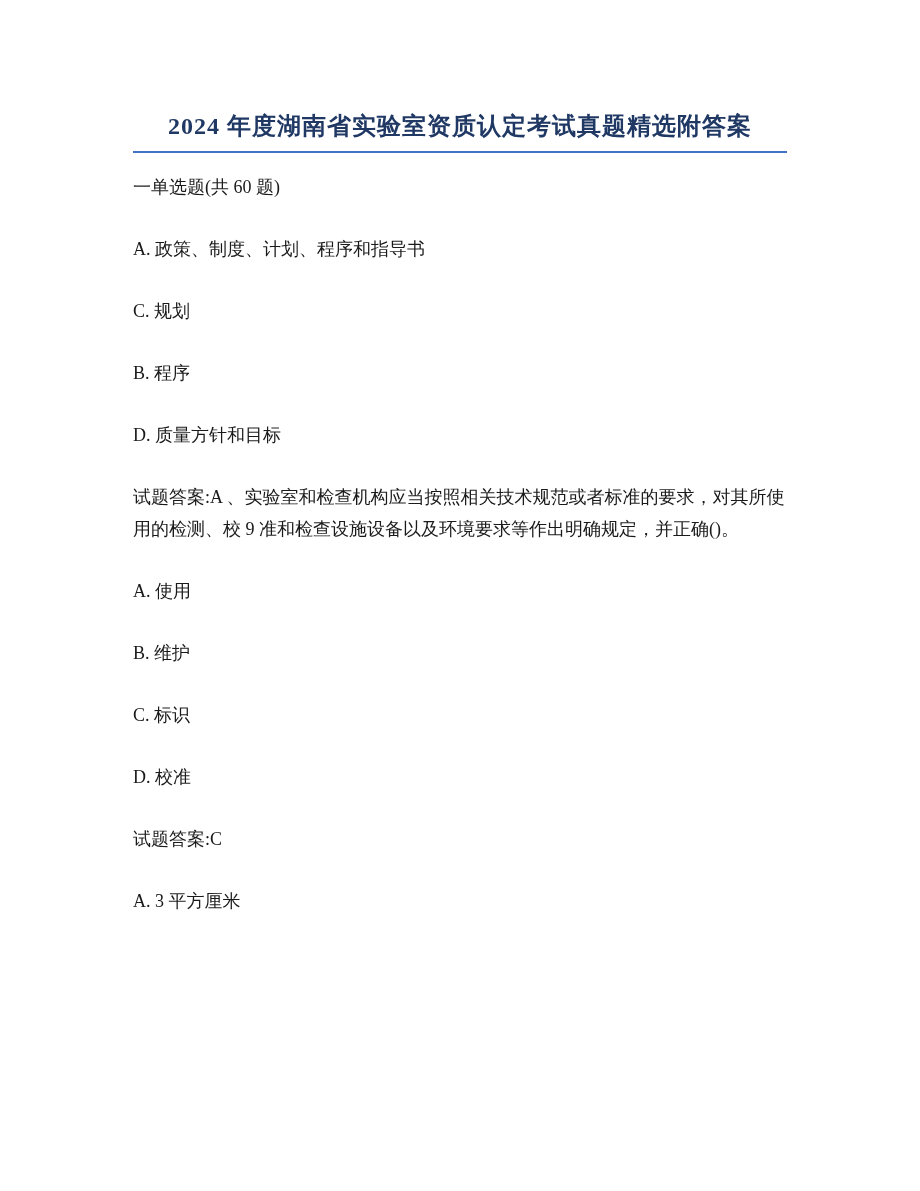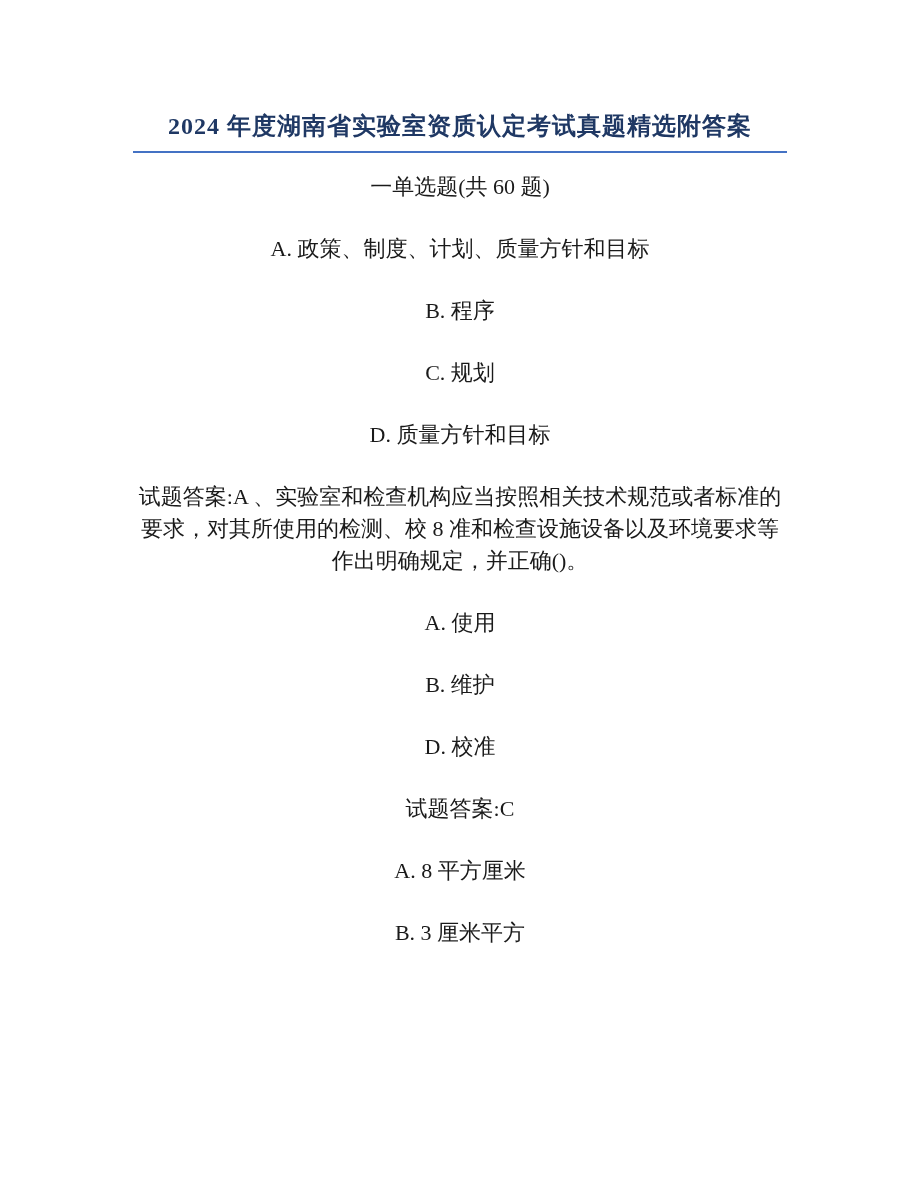--- a/index.html
+++ b/index.html
@@ -29,62 +29,62 @@
     color: #1f3864;
     white-space: nowrap;
   }
   .title-rule {
     border: none;
     border-top: 2px solid #4472c4;
     margin-top: 5px;
     width: 100%;
   }
   .content p {
-    font-size: 22px;
+    font-size: 18px;
     line-height: 32px;
     color: #1a1a1a;
-    text-align: center;
+    text-align: left;
   }
   .section-heading { margin-top: 18px; }
   .q-first { margin-top: 9px; }
   .q { margin-top: 10px; }
   .opt { margin-top: 30px; }
   .ans { margin-top: 30px; }
 </style>
 </head>
 <body>
 
 <div class="page">
   <div class="content">
 
     <div class="doc-title">2024 年度湖南省实验室资质认定考试真题精选附答案</div>
 
     <hr class="title-rule">
 
     <p class="section-heading">一单选题(共 60 题)</p>
 
 
-    <p class="opt">A. 政策、制度、计划、质量方针和目标</p>
+    <p class="opt">A. 政策、制度、计划、程序和指导书</p>
+
+    <p class="opt">C. 规划</p>
 
     <p class="opt">B. 程序</p>
 
-    <p class="opt">C. 规划</p>
-
     <p class="opt">D. 质量方针和目标</p>
 
-    <p class="ans">试题答案:A 、实验室和检查机构应当按照相关技术规范或者标准的要求，对其所使用的检测、校 8 准和检查设施设备以及环境要求等作出明确规定，并正确()。</p>
+    <p class="ans">试题答案:A 、实验室和检查机构应当按照相关技术规范或者标准的要求，对其所使用的检测、校 9 准和检查设施设备以及环境要求等作出明确规定，并正确()。</p>
 
     <p class="opt">A. 使用</p>
 
     <p class="opt">B. 维护</p>
 
+    <p class="opt">C. 标识</p>
 
     <p class="opt">D. 校准</p>
 
     <p class="ans">试题答案:C</p>
 
 
-    <p class="opt">A. 8 平方厘米</p>
+    <p class="opt">A. 3 平方厘米</p>
 
-    <p class="opt">B. 3 厘米平方</p>
 
   </div>
 </div>
 
 </body></html>

